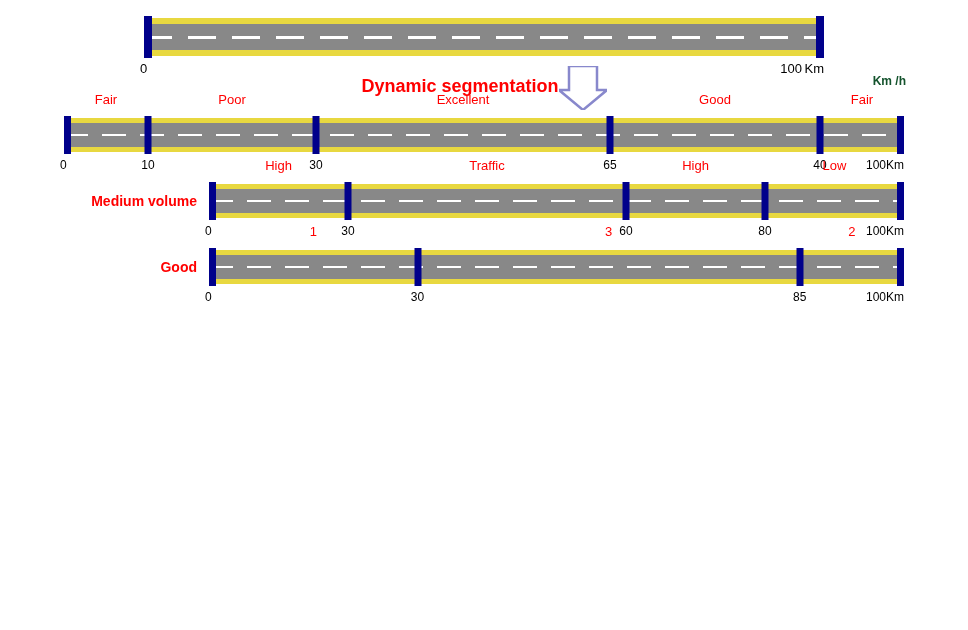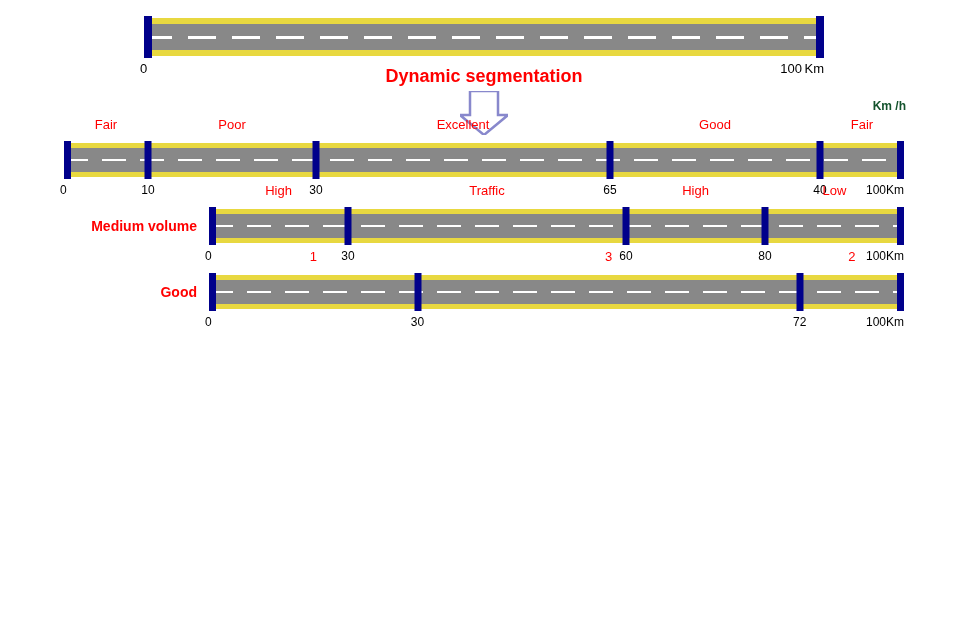--- a/index.html
+++ b/index.html
@@ -66,21 +66,21 @@
       font-size: 13px;
       color: #000;
     }
     .km-label.start { bottom: -20px; left: -4px; }
     .km-label.end-val { bottom: -20px; right: 22px; }
     .km-label.end-unit { bottom: -20px; right: 0px; }
 
     
     .arrow-section {
       display: flex;
-      flex-direction: column;
+      flex-direction: row;
       align-items: center;
       margin: 4px 0 8px 0;
     }
 
     .dyn-seg-label {
       font-size: 18px;
       font-weight: bold;
       color: red;
       margin-bottom: 4px;
     }
@@ -298,20 +298,20 @@
           <div class="seg-end-marker right"></div>
           <div class="divider-marker" style="left:30%"></div>
           <div class="divider-marker" style="left:85%"></div>
           <div class="seg-road-dashes"></div>
         </div>
         <span class="seg-label-above" style="left:15%">1</span>
         <span class="seg-label-above" style="left:57.5%">3</span>
         <span class="seg-label-above" style="left:92.5%">2</span>
         <span class="seg-km-start">0</span>
         <span class="seg-km-below" style="left:30%">30</span>
-        <span class="seg-km-below" style="left:85%">72</span>
+        <span class="seg-km-below" style="left:85%">85</span>
         <span class="seg-km-end-val">100</span>
         <span class="seg-km-end-unit">Km</span>
       </div>
     </div>
 
   </div>
 </div>
 
 </body></html>

